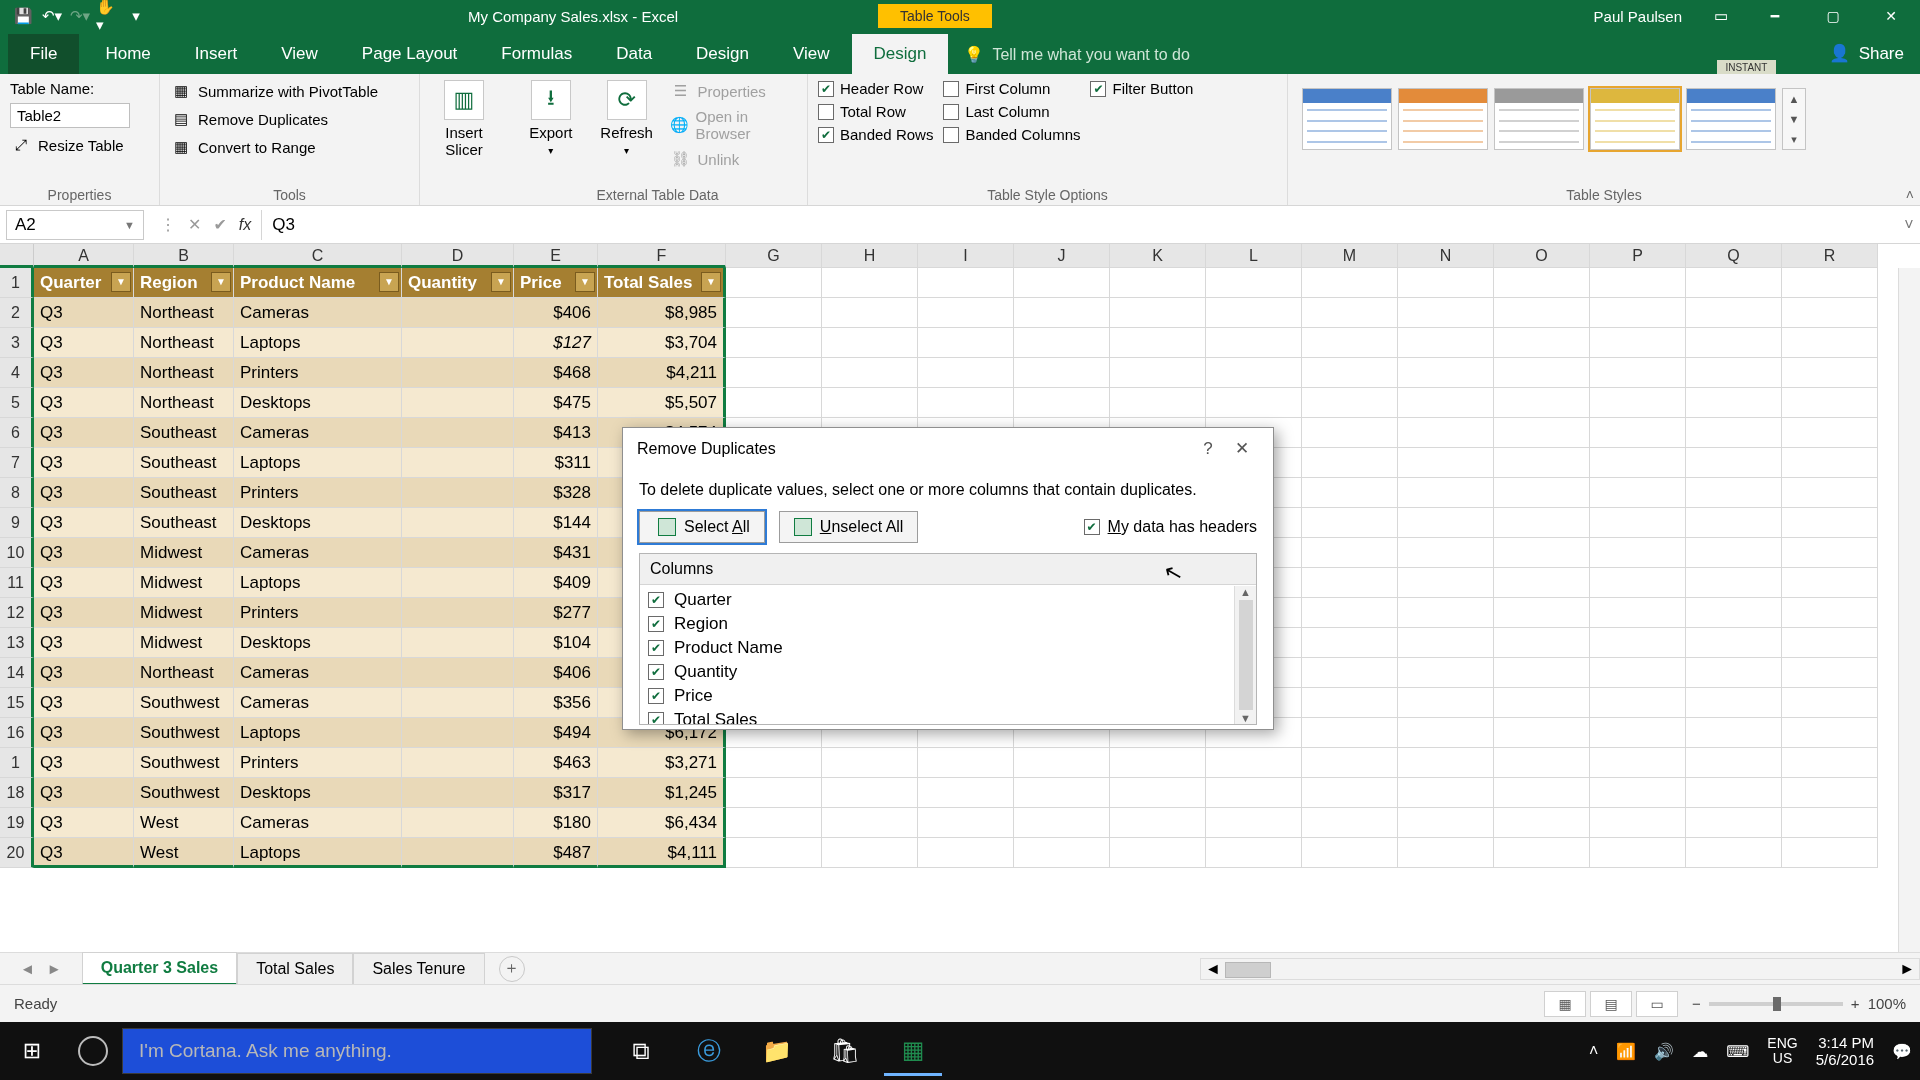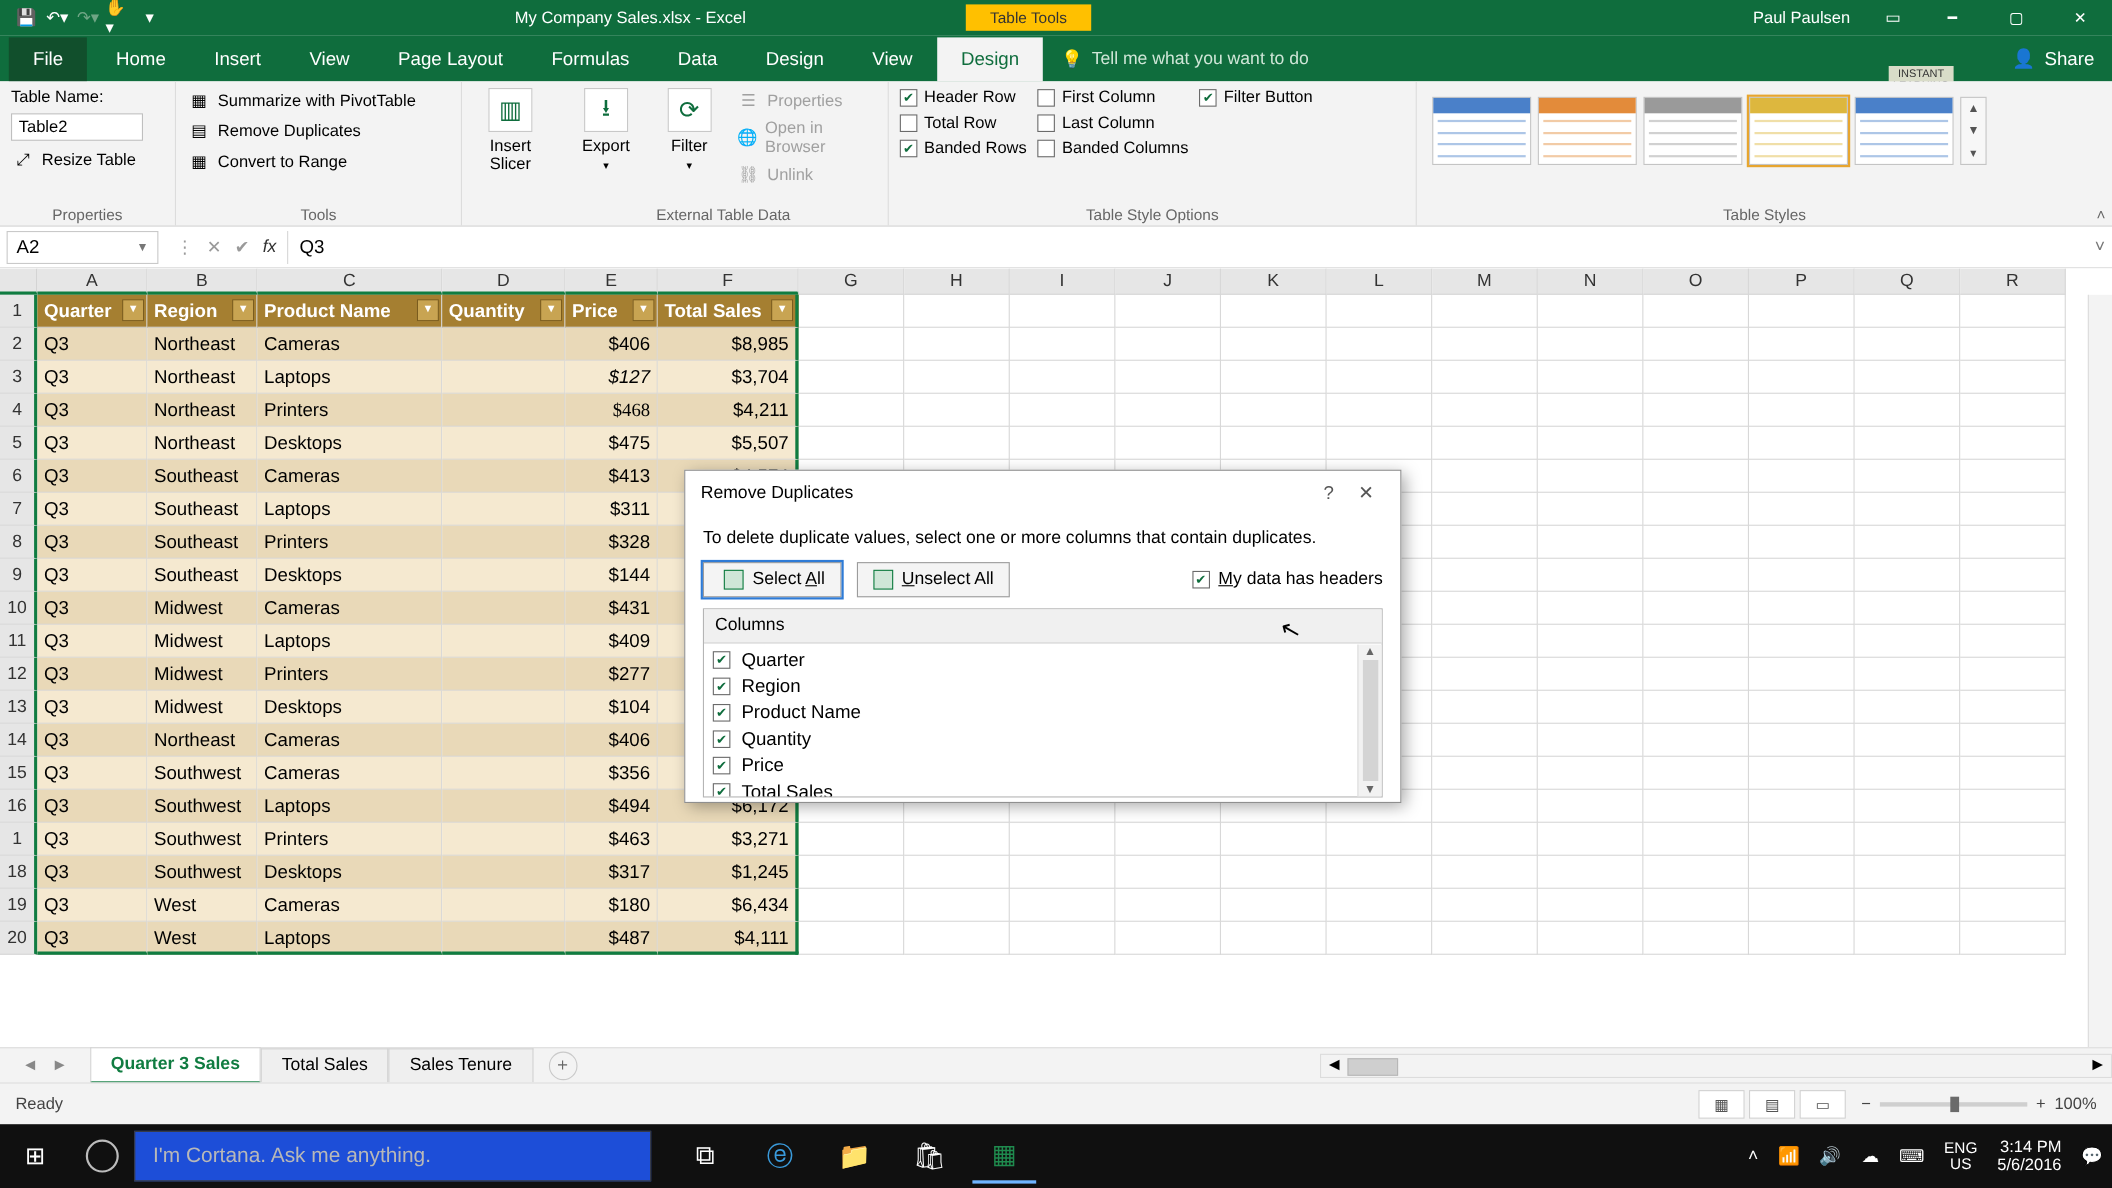--- a/index.html
+++ b/index.html
@@ -227,21 +227,21 @@
 
   <div class="rgroup" style="width:300px">
     <div class="gbody">
       <div class="bigbtn">
           <div class="bigico">⭳</div>
           <span>Export</span>
           <span style="font-size:10px">▾</span>
         </div>
       <div class="bigbtn">
           <div class="bigico">⟳</div>
-          <span>Filter</span>
+          <span>Refresh</span>
           <span style="font-size:10px">▾</span>
         </div>
       <div class="vstack disabled">
         <div class="hstack">
             <span class="ico">☰</span>
             <span>Properties</span>
           </div>
         <div class="hstack">
             <span class="ico">🌐</span>
             <span>Open in Browser</span>
@@ -475,21 +475,21 @@
         <div class="cell" style="width: 96px;"></div>
         <div class="cell" style="width: 96px;"></div>
         <div class="cell" style="width: 96px;"></div>
         <div class="cell" style="width: 96px;"></div>
       </div>
       <div class="crow">
         <div class="cell bandA" style="width: 100px;">Q3</div>
         <div class="cell bandA" style="width: 100px;">Northeast</div>
         <div class="cell bandA" style="width: 168px;">Printers</div>
         <div class="cell bandA" style="width: 112px; text-align: right;"></div>
-        <div class="cell bandA" style="width: 84px; text-align: right; font-family: Liberation Serif, serif;">$468</div>
+        <div class="cell bandA" style="width: 84px; text-align: right;">$468</div>
         <div class="cell bandA sel-right" style="width: 128px; text-align: right;">$4,211</div>
         <div class="cell" style="width: 96px;"></div>
         <div class="cell" style="width: 96px;"></div>
         <div class="cell" style="width: 96px;"></div>
         <div class="cell" style="width: 96px;"></div>
         <div class="cell" style="width: 96px;"></div>
         <div class="cell" style="width: 96px;"></div>
         <div class="cell" style="width: 96px;"></div>
         <div class="cell" style="width: 96px;"></div>
         <div class="cell" style="width: 96px;"></div>

